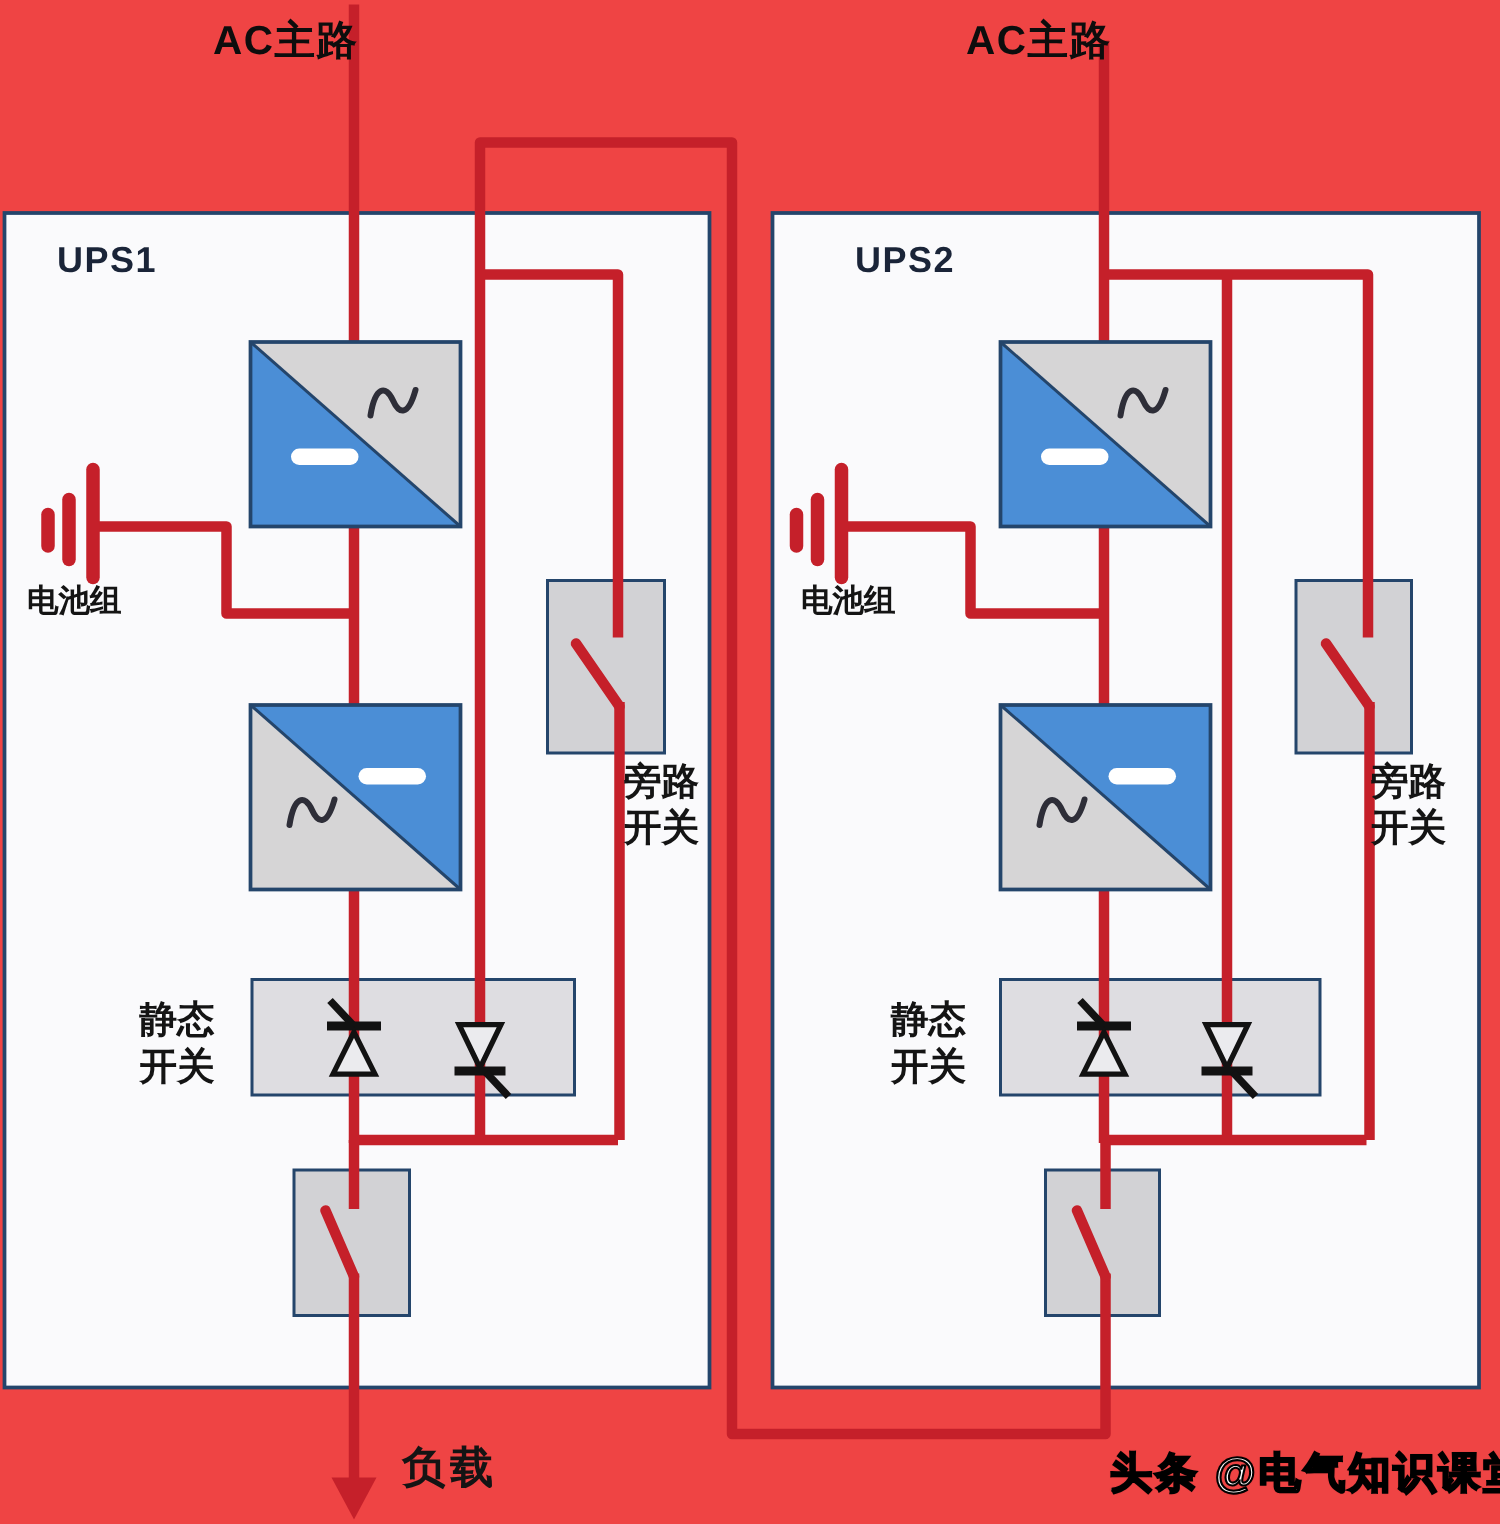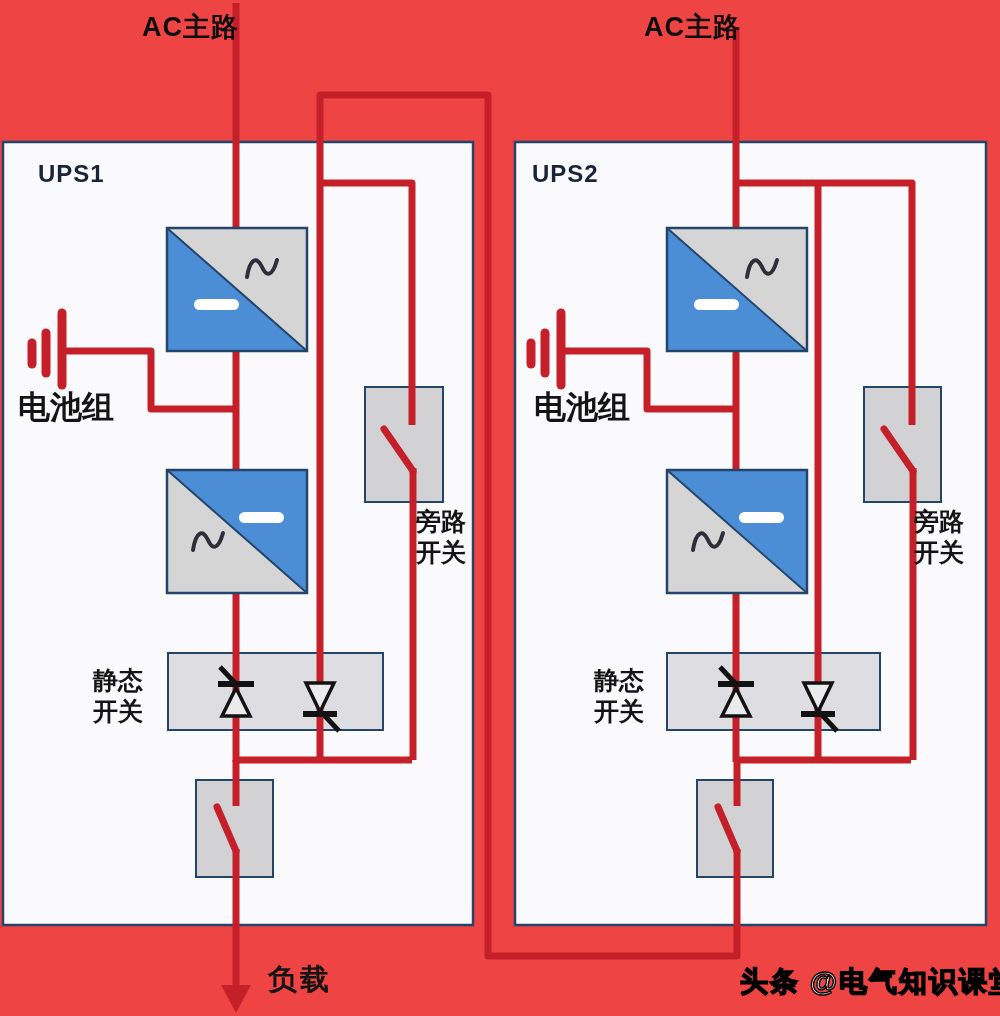--- a/index.html
+++ b/index.html
@@ -5,21 +5,21 @@
   html,body{margin:0;padding:0;background:#e9e9ec;}
   .stage{
     position:relative;width:1000px;height:1016px;margin:0 auto;
     background:#ef4444;overflow:hidden;
     font-family:"Liberation Sans","DejaVu Sans",sans-serif;
   }
   .stage svg{position:absolute;left:0;top:0;}
   .lbl{position:absolute;color:#141414;font-weight:700;white-space:nowrap;line-height:1.15;}
   .ac-lbl{font-size:27px;letter-spacing:1px;color:#0d0d0d;}
   .ups-title{font-size:24px;font-weight:800;color:#1a2438;letter-spacing:1px;}
-  .batt-lbl{font-size:32px;}
+  .batt-lbl{font-size:21px;}
   .two-line{font-size:25px;line-height:31px;}
   .load-lbl{font-size:29px;letter-spacing:3px;}
   .watermark{
     position:absolute;font-size:28px;font-weight:700;color:#ffffff;
     -webkit-text-stroke:1.4px #000;letter-spacing:2px;white-space:nowrap;
     text-shadow:0 0 1px #000;
   }
 </style>
 </head>
 <body>
@@ -144,21 +144,21 @@
         <line x1="801" y1="714" x2="835" y2="714" stroke-width="6"></line>
         <line x1="822" y1="715" x2="837" y2="731" stroke-width="5"></line>
       </g>
     </g>
   </svg>
 
   <div class="lbl ac-lbl" style="left:142px;top:12px;">AC主路</div>
   <div class="lbl ac-lbl" style="left:644px;top:12px;">AC主路</div>
 
   <div class="lbl ups-title" style="left:38px;top:160px;">UPS1</div>
-  <div class="lbl ups-title" style="left:532px;top:160px;">UPS2</div>
+  <div class="lbl ups-title" style="left:570px;top:160px;">UPS2</div>
 
   <div class="lbl batt-lbl" style="left:18px;top:389px;">电池组</div>
   <div class="lbl batt-lbl" style="left:534px;top:389px;">电池组</div>
 
   <div class="lbl two-line" style="left:416px;top:506px;">
     <div>旁路</div>
     <div>开关</div>
   </div>
   <div class="lbl two-line" style="left:914px;top:506px;">
     <div>旁路</div>

